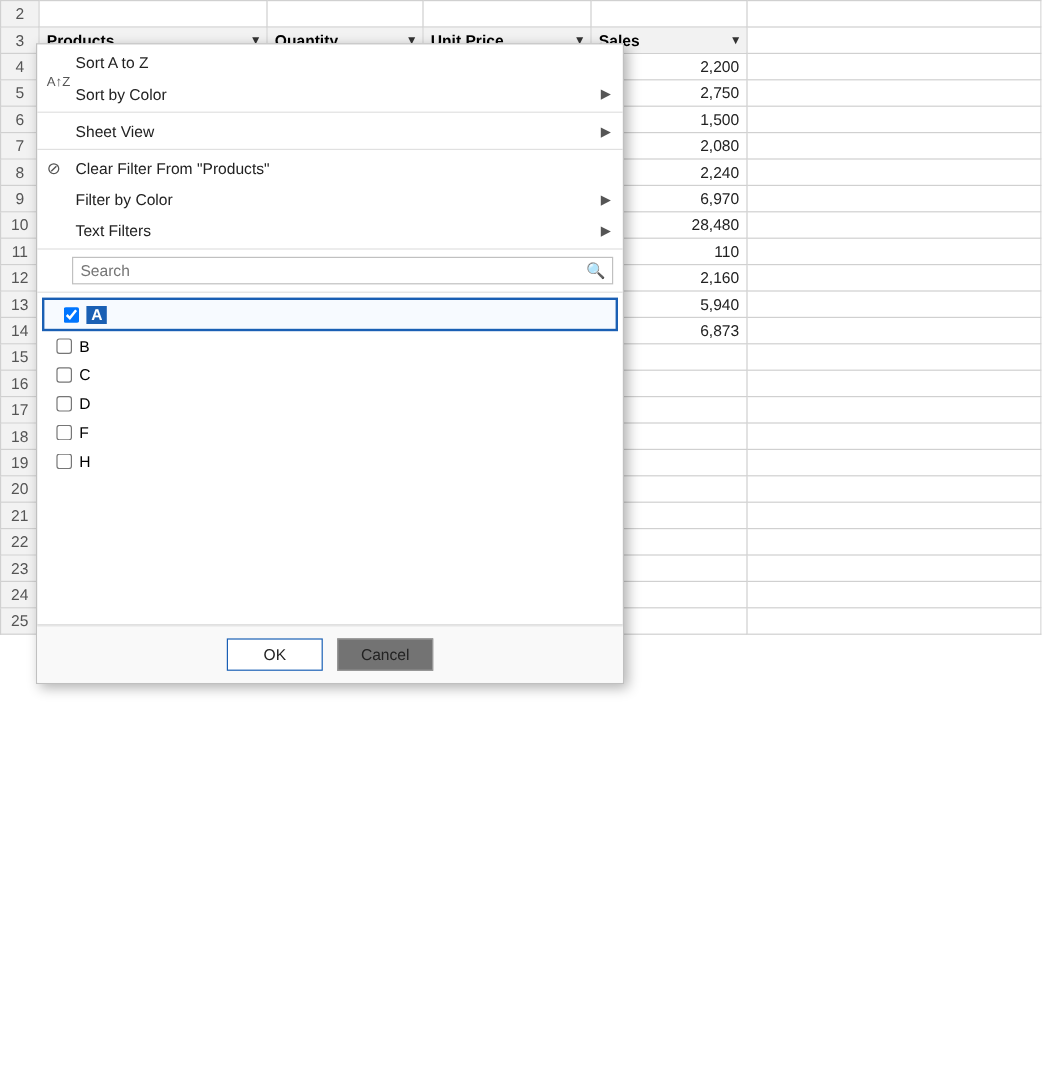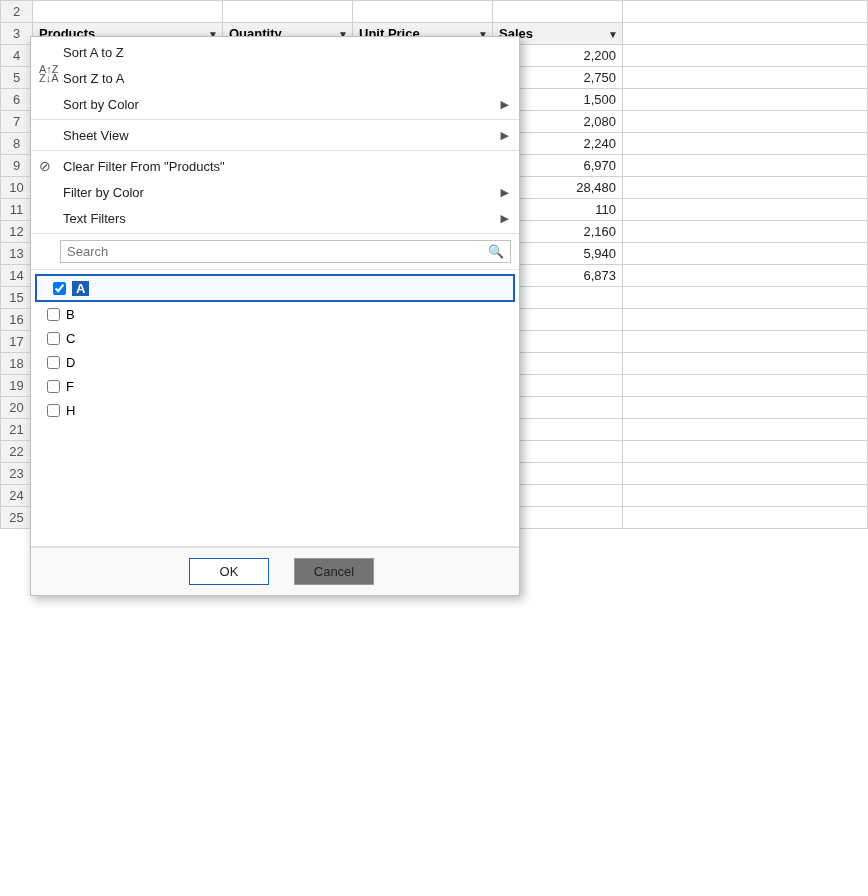--- a/index.html
+++ b/index.html
@@ -217,21 +217,20 @@
       border-top: 1px solid #e0e0e0;
       background: #f9f9f9;
     }
     .btn {
       min-width: 80px;
       padding: 5px 16px;
       font-size: 13px;
       cursor: pointer;
       border: 1px solid #999;
       background: #f4f4f4;
-      margin-left: 13px;
     }
     .btn-ok {
       border: 1.5px solid #1a5fb4;
       color: #222;
       background: #fff;
     }
     .btn-cancel {
       color: #222;
       background: #737373;
     }
@@ -469,24 +468,20 @@
 </div>
 
 <div class="dropdown-overlay">
 
   <div class="menu-section">
     <div class="menu-item">
       <span class="menu-icon" style="font-size:11px;margin-top:33px;">A↑Z</span>
       <span>Sort A to Z</span>
     </div>
     <div class="menu-item">
-      <span class="menu-icon" style="font-size:11px;">Z↓A</span>
-      <span>Sort Z to A</span>
-    </div>
-    <div class="menu-item">
       <span>Sort by Color</span>
       <span class="submenu-arrow">▶</span>
     </div>
   </div>
 
   <div class="menu-section">
     <div class="menu-item">
       <span>Sheet View</span>
       <span class="submenu-arrow">▶</span>
     </div>

